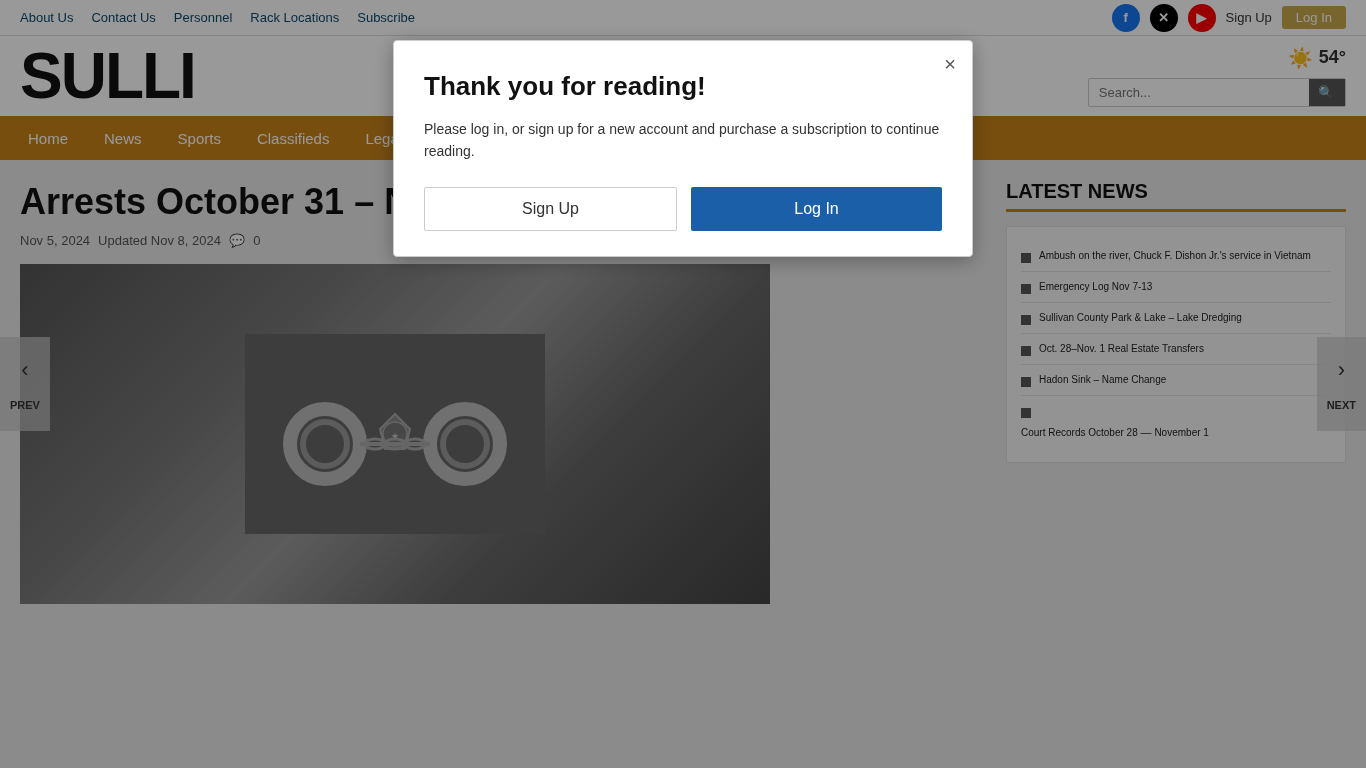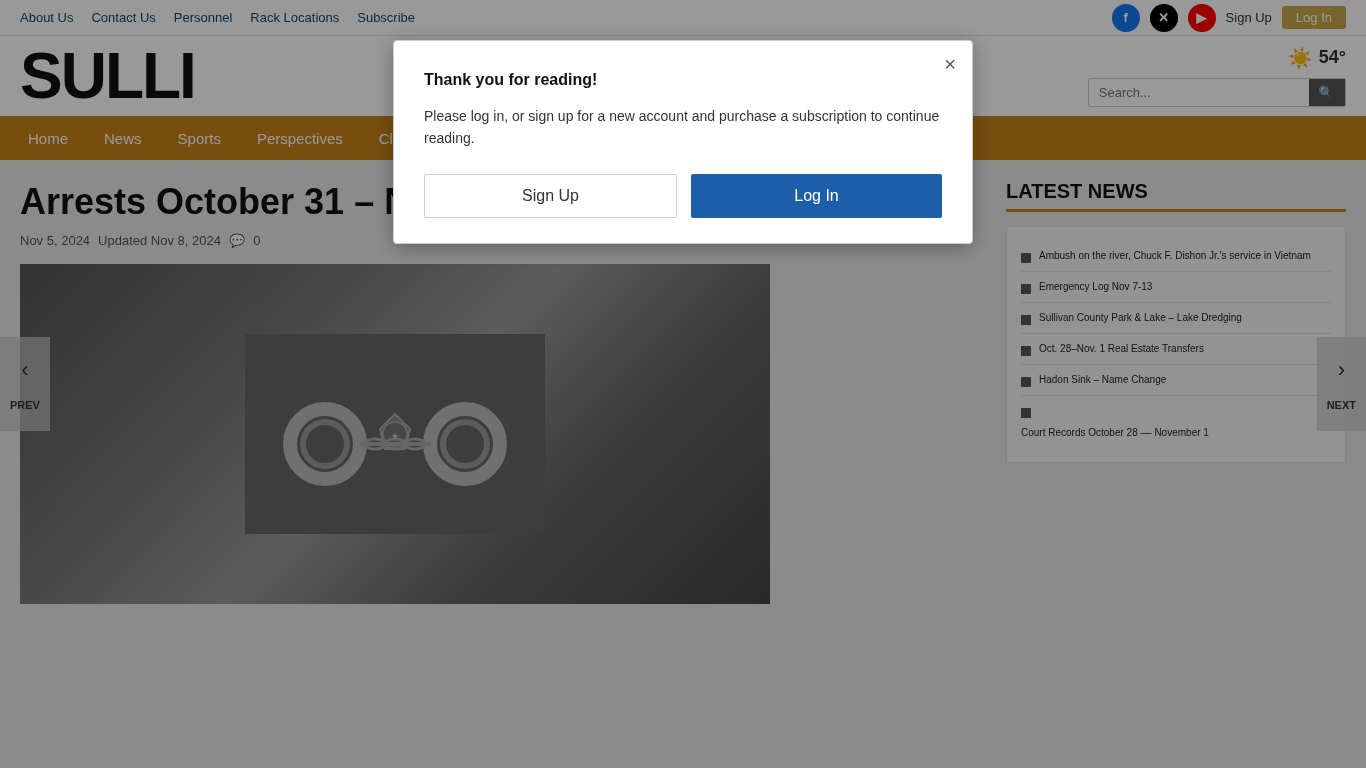--- a/index.html
+++ b/index.html
@@ -246,21 +246,21 @@
     .modal-close {
       position: absolute;
       top: 12px; right: 16px;
       font-size: 20px;
       color: #555;
       cursor: pointer;
       background: none;
       border: none;
     }
     .modal-title {
-      font-size: 16px;
+      font-size: 26px;
       font-weight: bold;
       margin-bottom: 16px;
       color: #111;
     }
     .modal-body {
       font-size: 14px;
       color: #333;
       line-height: 1.6;
       margin-bottom: 24px;
     }
@@ -332,21 +332,20 @@
       <input type="text" placeholder="Search..." style="">
       <button class="search-btn">🔍</button>
     </div>
   </div>
 </div>
 
 <nav class="nav">
   <a class="nav-item">Home</a>
   <a class="nav-item">News</a>
   <a class="nav-item">Sports</a>
-  <a class="nav-item">Perspectives</a>
   <a class="nav-item">Classifieds</a>
   <a class="nav-item">Legals</a>
   <a class="nav-item">Obituaries</a>
   <a class="nav-item">Past Publications</a>
 </nav>
 
 <button class="prev-arrow">
   <span>‹</span>
   <span class="arrow-label">PREV</span>
 </button>

